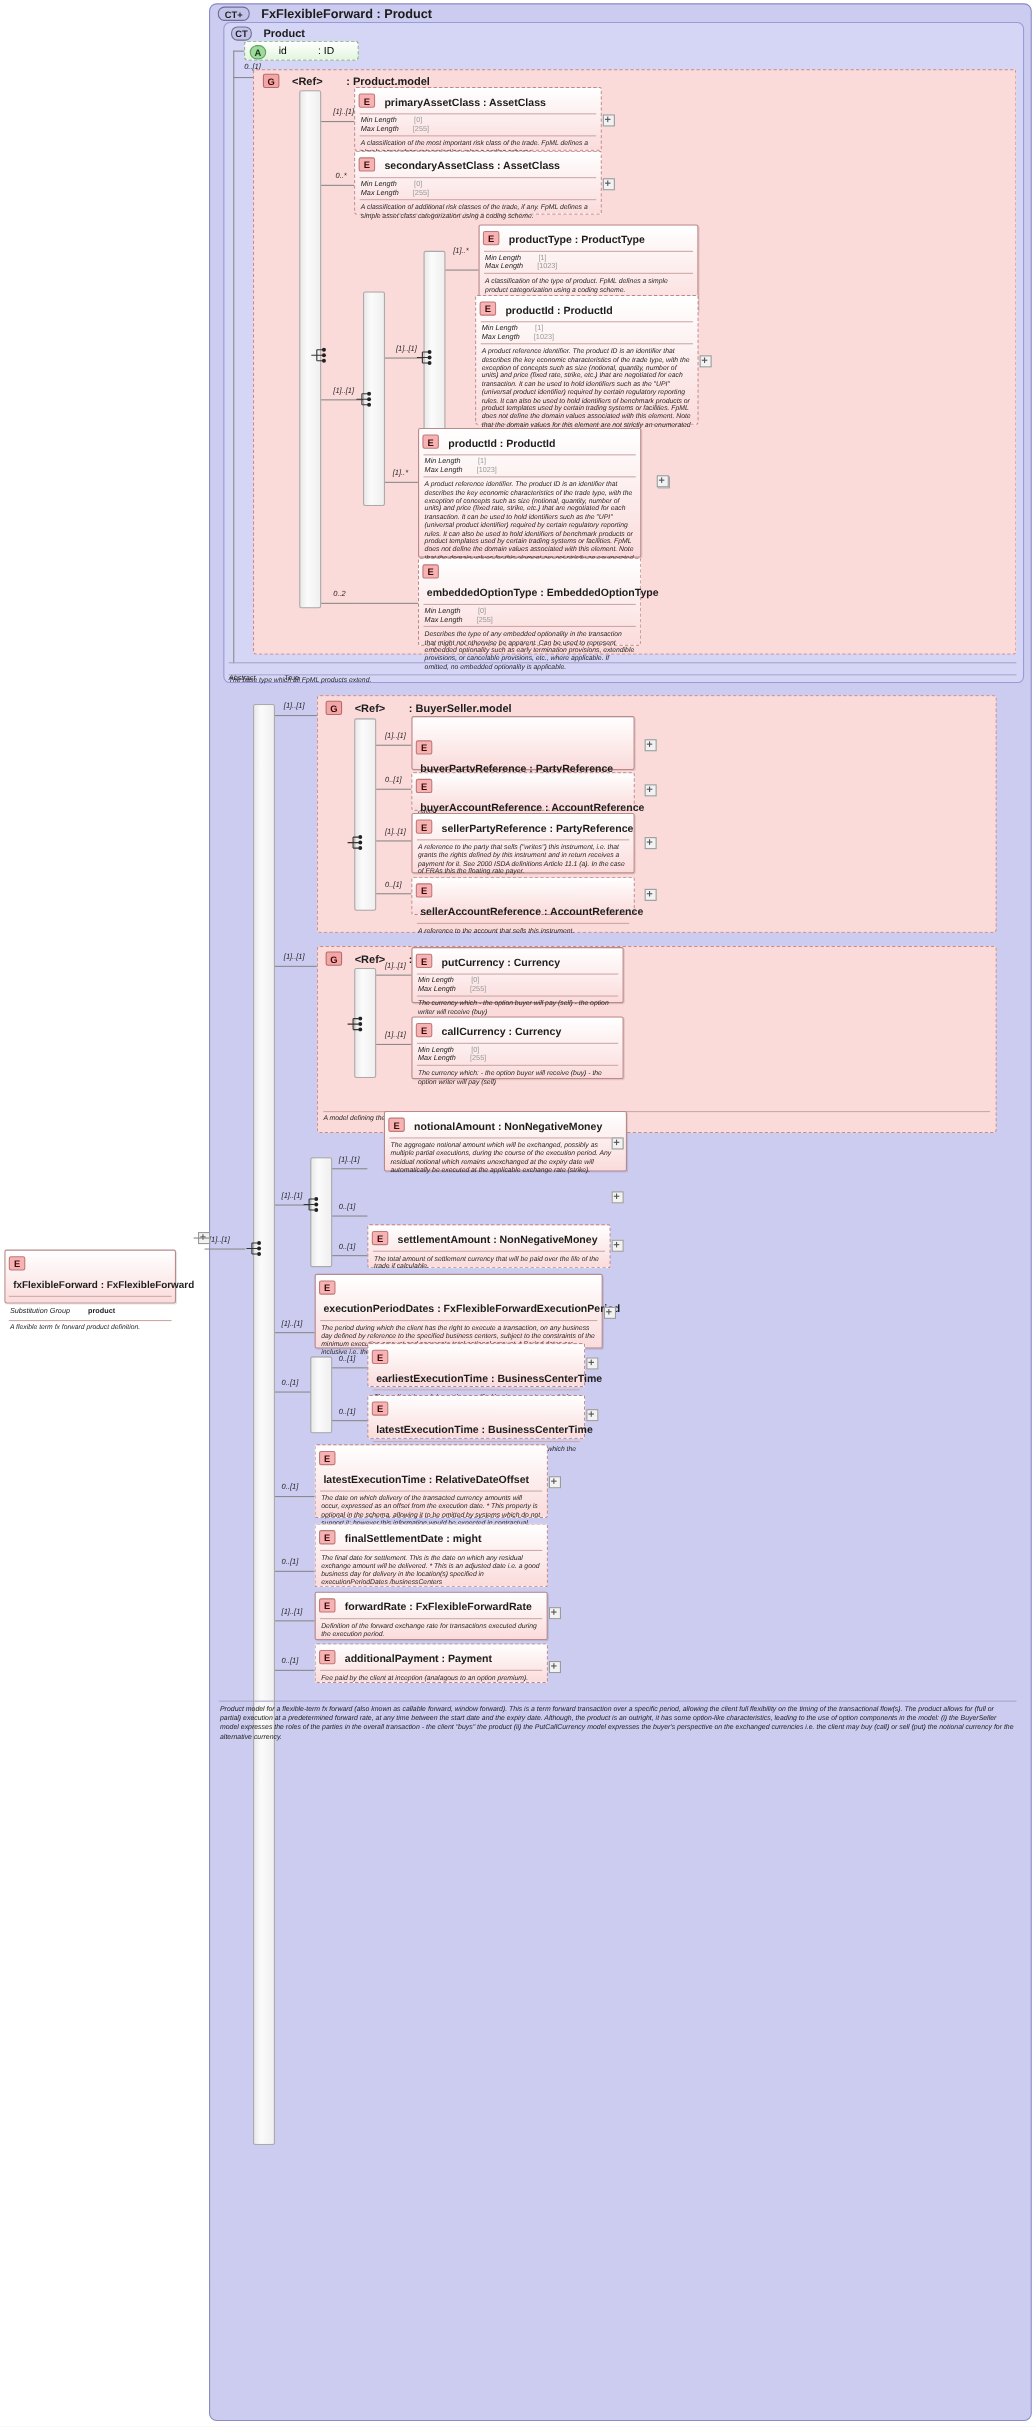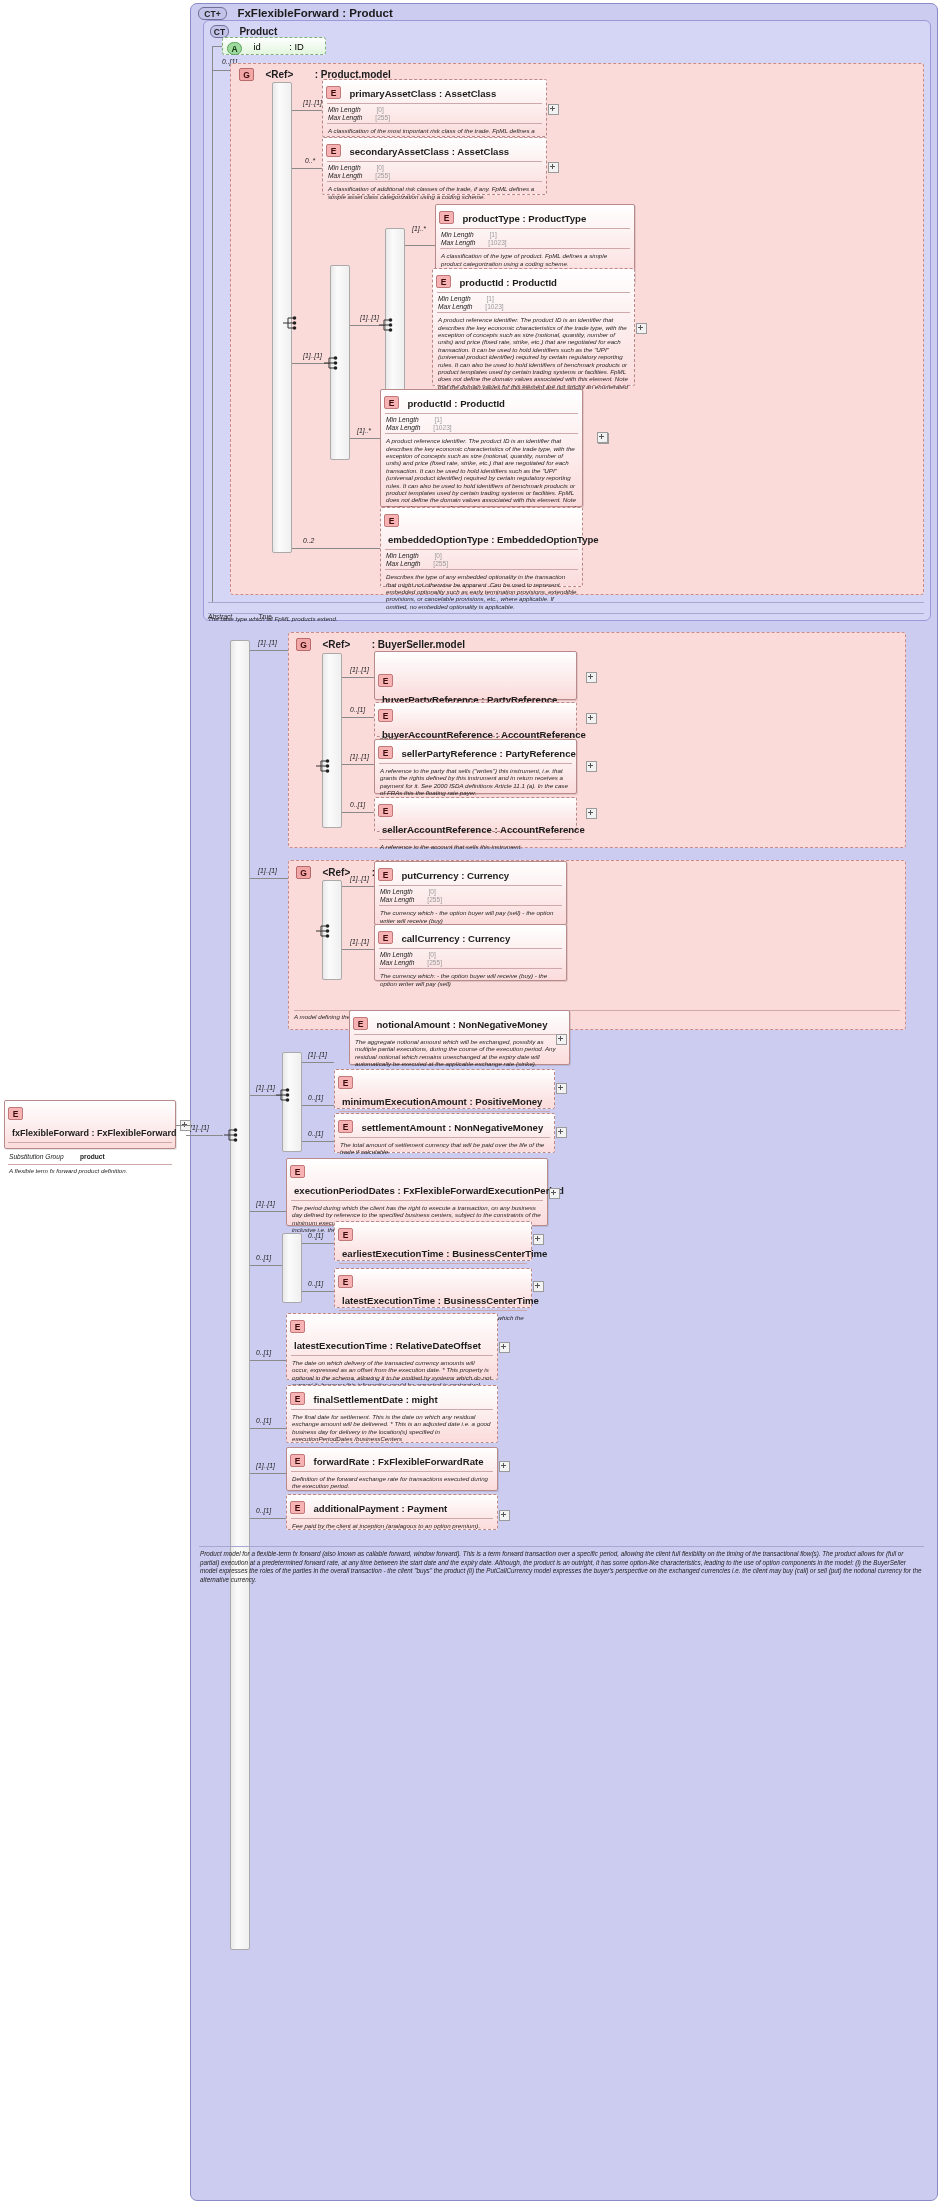--- a/index.html
+++ b/index.html
@@ -387,21 +387,21 @@
     <line x1="6" y1="2" x2="11" y2="2" stroke="#333" stroke-width="1"></line>
     <line x1="6" y1="7" x2="11" y2="7" stroke="#333" stroke-width="1"></line>
     <line x1="6" y1="12" x2="11" y2="12" stroke="#333" stroke-width="1"></line>
     <circle cx="12.5" cy="2" r="1.8" fill="#222"></circle>
     <circle cx="12.5" cy="7" r="1.8" fill="#222"></circle>
     <circle cx="12.5" cy="12" r="1.8" fill="#222"></circle>
   </svg>
 
   <div class="abs hline" style="left:342px;top:886px;width:32px;"></div>
   <div class="card" style="left:350px;top:875px;">[1]..[1]</div>
-  <div class="abs el el-solid" style="left:374px;top:861px;width:193px;height:64px;">
+  <div class="abs el el-solid" style="left:374px;top:861px;width:193px;height:51px;">
     <div style="padding:3px 0 2px 3px;">
       <span class="badge badge-e">E</span>
       <span class="el-title">putCurrency : Currency</span>
     </div>
     <div class="el-sep" style="margin:0 4px;"></div>
     <div class="facets" style="padding:2px 0 2px 5px;">
       <span>Min Length</span>
       <span class="v" style="margin-left:14px;">[0]</span><br>
       <span>Max Length</span>
       <span class="v" style="margin-left:11px;">[255]</span>
@@ -452,28 +452,20 @@
       <span class="badge badge-e">E</span>
       <span class="el-title">notionalAmount : NonNegativeMoney</span>
     </div>
     <div class="el-sep" style="margin:0 4px;"></div>
     <div class="desc" style="padding:3px 5px 0 5px;">The aggregate notional amount which will be exchanged, possibly as multiple partial executions, during the course of the execution period. Any residual notional which remains unexchanged at the expiry date will automatically be executed at the applicable exchange rate (strike).</div>
   </div>
   <div class="plus" style="left:556px;top:1034px;"></div>
 
   <div class="abs hline" style="left:302px;top:1105px;width:32px;"></div>
   <div class="card" style="left:308px;top:1094px;">0..[1]</div>
-  <div class="abs el el-dash" style="left:334px;top:1069px;width:221px;height:40px;">
-    <div style="padding:3px 0 2px 3px;">
-      <span class="badge badge-e">E</span>
-      <span class="el-title">minimumExecutionAmount : PositiveMoney</span>
-    </div>
-    <div class="el-sep" style="margin:0 4px;"></div>
-    <div class="desc" style="padding:3px 5px 0 5px;">The minimum notional amount which must be executed in any single transaction.</div>
-  </div>
   <div class="plus" style="left:556px;top:1083px;"></div>
 
   <div class="abs hline" style="left:302px;top:1141px;width:32px;"></div>
   <div class="card" style="left:308px;top:1130px;">0..[1]</div>
   <div class="abs el el-dash" style="left:334px;top:1113px;width:221px;height:40px;">
     <div style="padding:3px 0 2px 3px;">
       <span class="badge badge-e">E</span>
       <span class="el-title">settlementAmount : NonNegativeMoney</span>
     </div>
     <div class="el-sep" style="margin:0 4px;"></div>
@@ -564,21 +556,21 @@
       <span class="el-title">additionalPayment : Payment</span>
     </div>
     <div class="el-sep" style="margin:0 4px;"></div>
     <div class="desc" style="padding:3px 5px 0 5px;">Fee paid by the client at inception (analagous to an option premium).</div>
   </div>
   <div class="plus" style="left:499px;top:1510px;"></div>
 
   <div class="abs hr" style="left:199px;top:1546px;width:725px;"></div>
   <div class="abs footdoc" style="left:200px;top:1550px;width:722px;">Product model for a flexible-term fx forward (also known as callable forward, window forward). This is a term forward transaction over a specific period, allowing the client full flexibility on the timing of the transactional flow(s). The product allows for (full or partial) execution at a predetermined forward rate, at any time between the start date and the expiry date. Although, the product is an outright, it has some option-like characteristics, leading to the use of option components in the model: (i) the BuyerSeller model expresses the roles of the parties in the overall transaction - the client "buys" the product (ii) the PutCallCurrency model expresses the buyer's perspective on the exchanged currencies i.e. the client may buy (call) or sell (put) the notional currency for the alternative currency.</div>
 
-  <div class="abs root" style="left:4px;top:1100px;width:172px;height:49px;">
+  <div class="abs root" style="left:4px;top:1136px;width:156px;height:49px;">
     <div style="padding:3px 0 2px 3px;">
       <span class="badge badge-e">E</span>
       <span class="el-title" style="font-size:9px;">fxFlexibleForward : FxFlexibleForward</span>
     </div>
     <div class="el-sep" style="margin:0 3px;"></div>
     <div style="padding:2px 0 1px 4px;">
       <span class="small-lbl">Substitution Group</span>
       <span class="small-val" style="margin-left:12px;font-weight:bold;">product</span>
     </div>
     <div class="el-sep" style="margin:0 3px;"></div>

